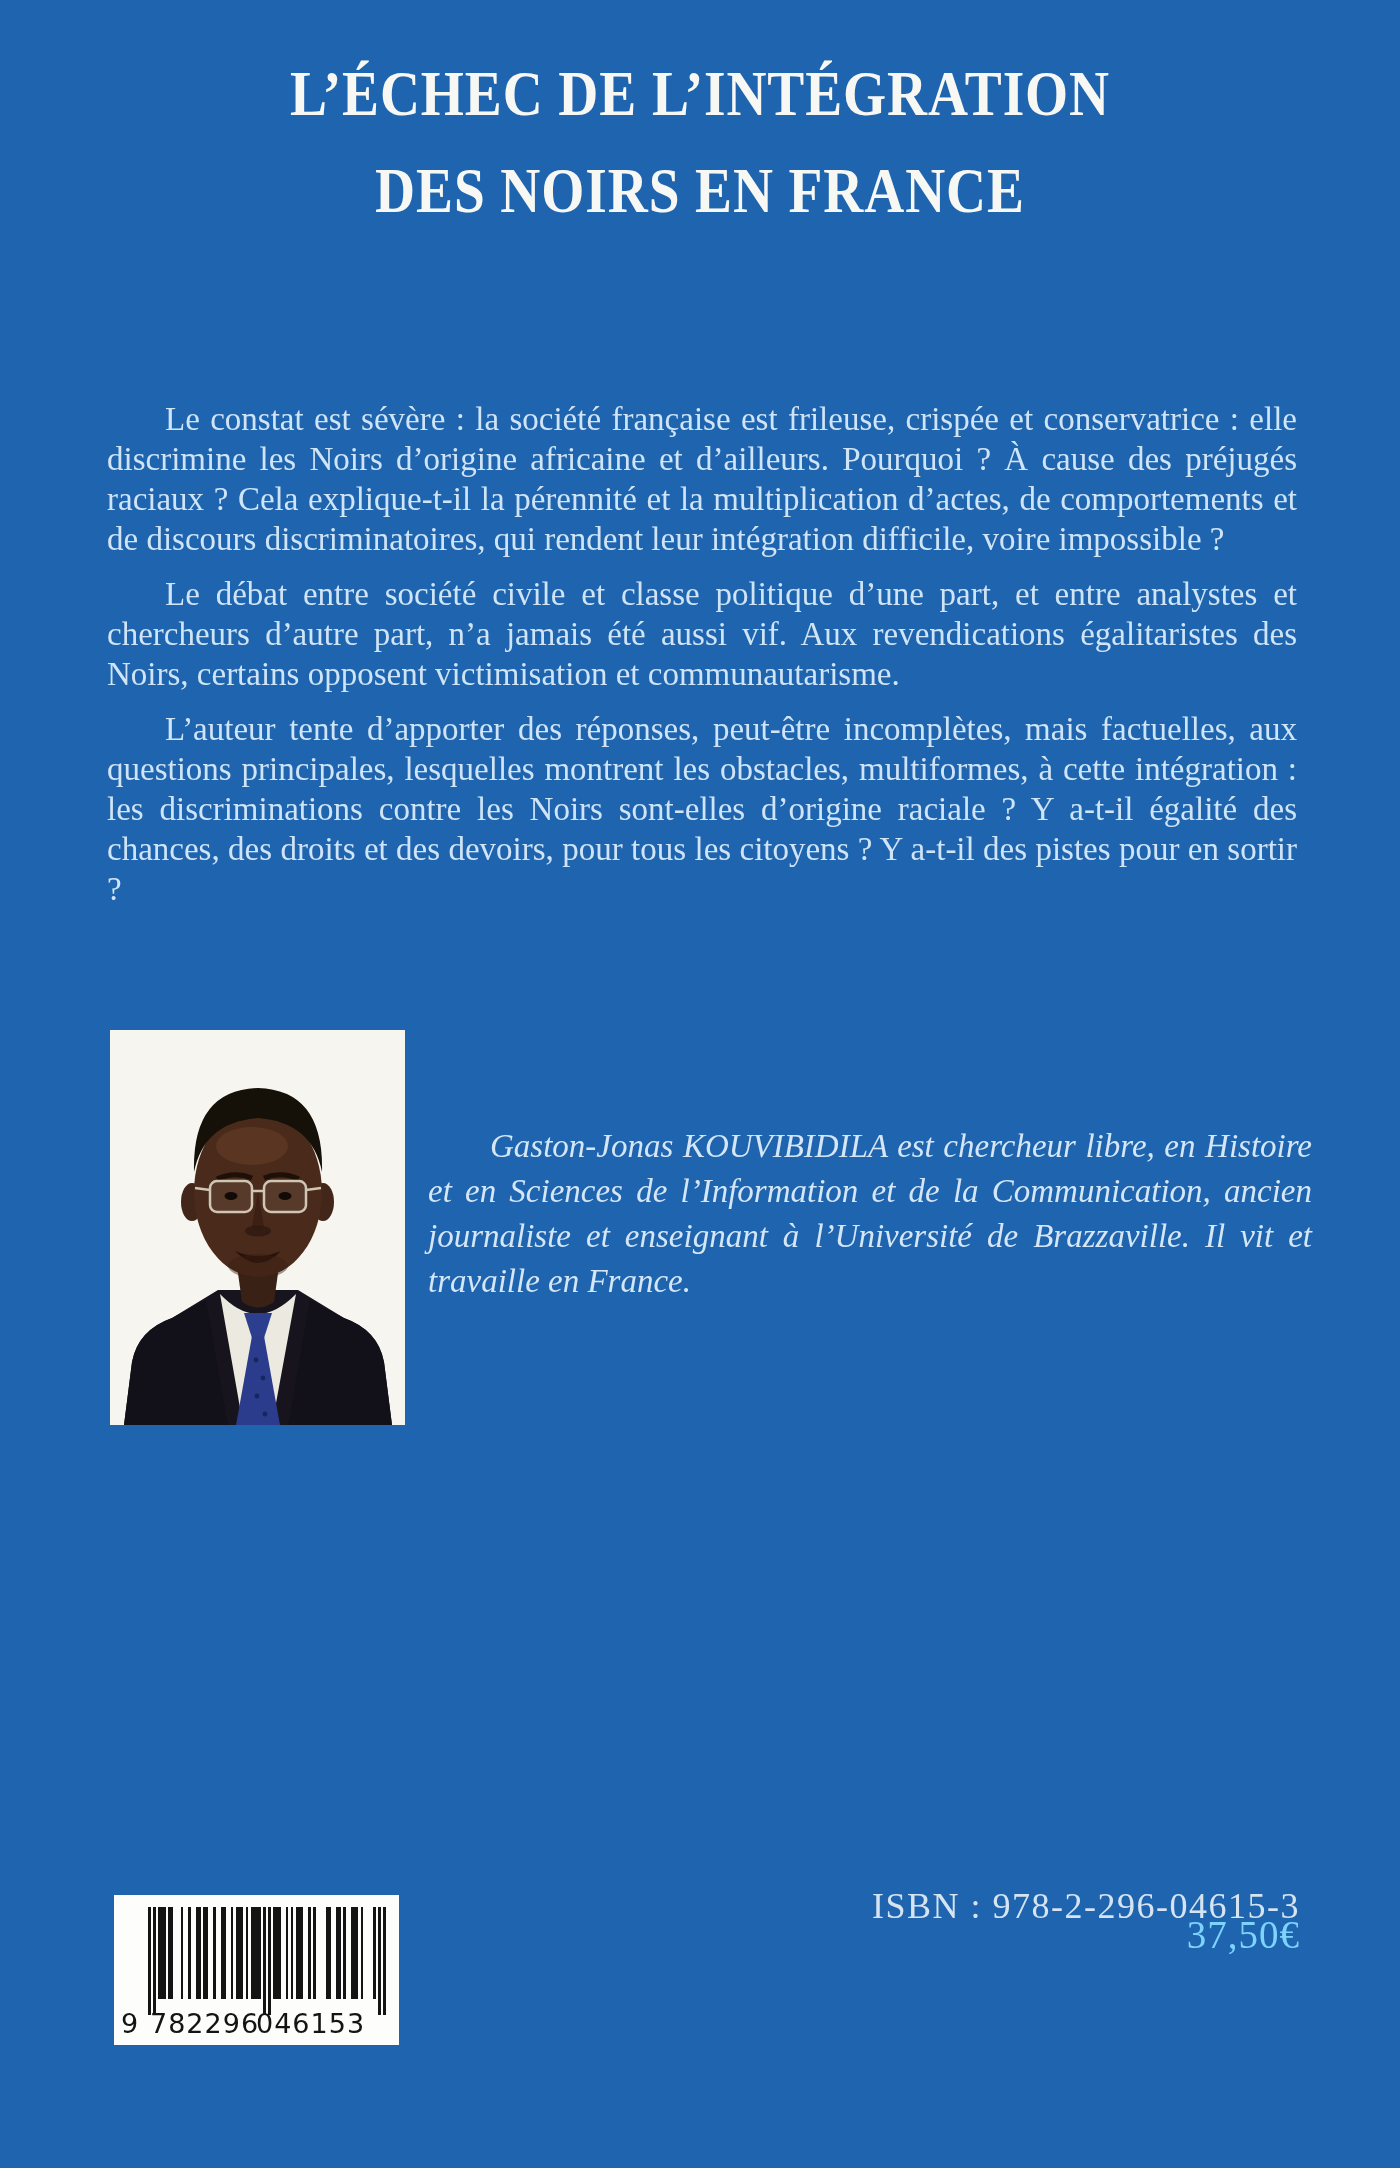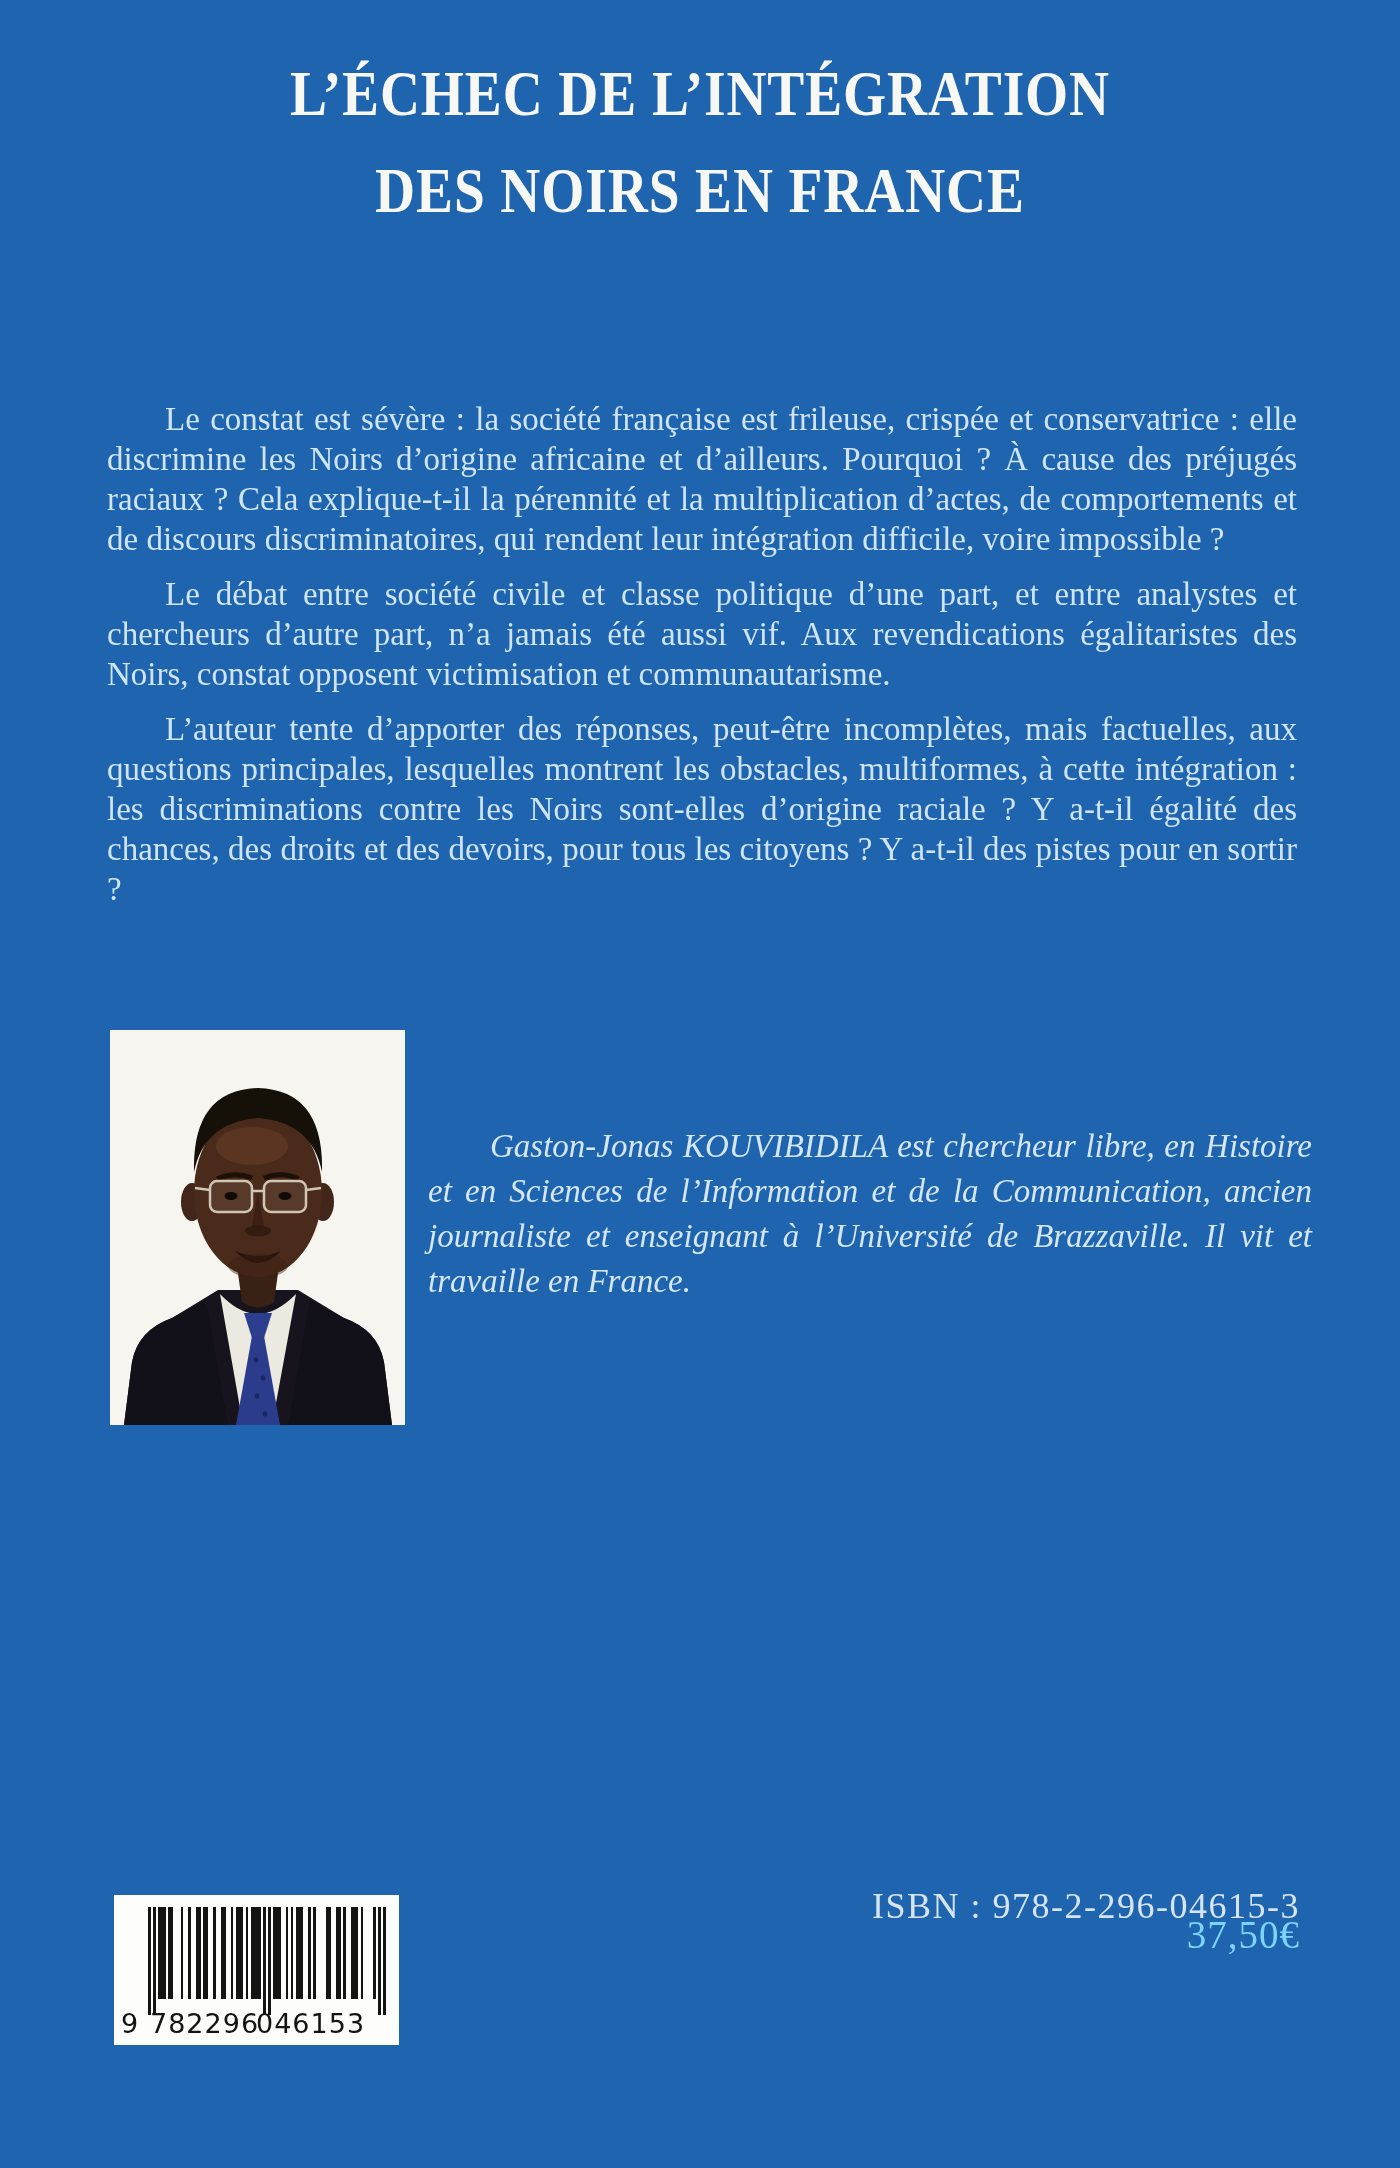--- a/index.html
+++ b/index.html
@@ -69,21 +69,21 @@
 
 <div class="cover" style="background: rgb(30, 100, 175);">
 
   <header class="title" style="color: rgb(247, 248, 243);">
     <div class="title-line">L’ÉCHEC DE L’INTÉGRATION</div>
     <div class="title-line">DES NOIRS EN FRANCE</div>
   </header>
 
   <section class="synopsis" style="color: rgb(207, 228, 246);">
     <p>Le constat est sévère : la société française est frileuse, crispée et conservatrice : elle discrimine les Noirs d’origine africaine et d’ailleurs. Pourquoi ? À cause des préjugés raciaux ? Cela explique-t-il la pérennité et la multiplication d’actes, de comportements et de discours discriminatoires, qui rendent leur intégration difficile, voire impossible ?</p>
-    <p>Le débat entre société civile et classe politique d’une part, et entre analystes et chercheurs d’autre part, n’a jamais été aussi vif. Aux revendications égalitaristes des Noirs, constat opposent victimisation et communautarisme.</p>
+    <p>Le débat entre société civile et classe politique d’une part, et entre analystes et chercheurs d’autre part, n’a jamais été aussi vif. Aux revendications égalitaristes des Noirs, certains opposent victimisation et communautarisme.</p>
     <p>L’auteur tente d’apporter des réponses, peut-être incomplètes, mais factuelles, aux questions principales, lesquelles montrent les obstacles, multiformes, à cette intégration : les discriminations contre les Noirs sont-elles d’origine raciale ? Y a-t-il égalité des chances, des droits et des devoirs, pour tous les citoyens ? Y a-t-il des pistes pour en sortir ?</p>
   </section>
 
   <figure class="photo">
     <svg width="295" height="395" viewBox="0 0 295 395" xmlns="http://www.w3.org/2000/svg">
       <rect x="0" y="0" width="295" height="395" fill="#f7f5ef"></rect>
 
       <path d="M14,395 L22,332 Q28,300 62,288 L108,260 L188,260 L234,288 Q268,300 274,332 L282,395 Z" fill="#17141d"></path>
       <path d="M14,395 L22,332 Q28,300 62,288 L96,270 L118,395 Z" fill="#121018"></path>
       <path d="M282,395 L274,332 Q268,300 234,288 L200,270 L178,395 Z" fill="#121018"></path>

